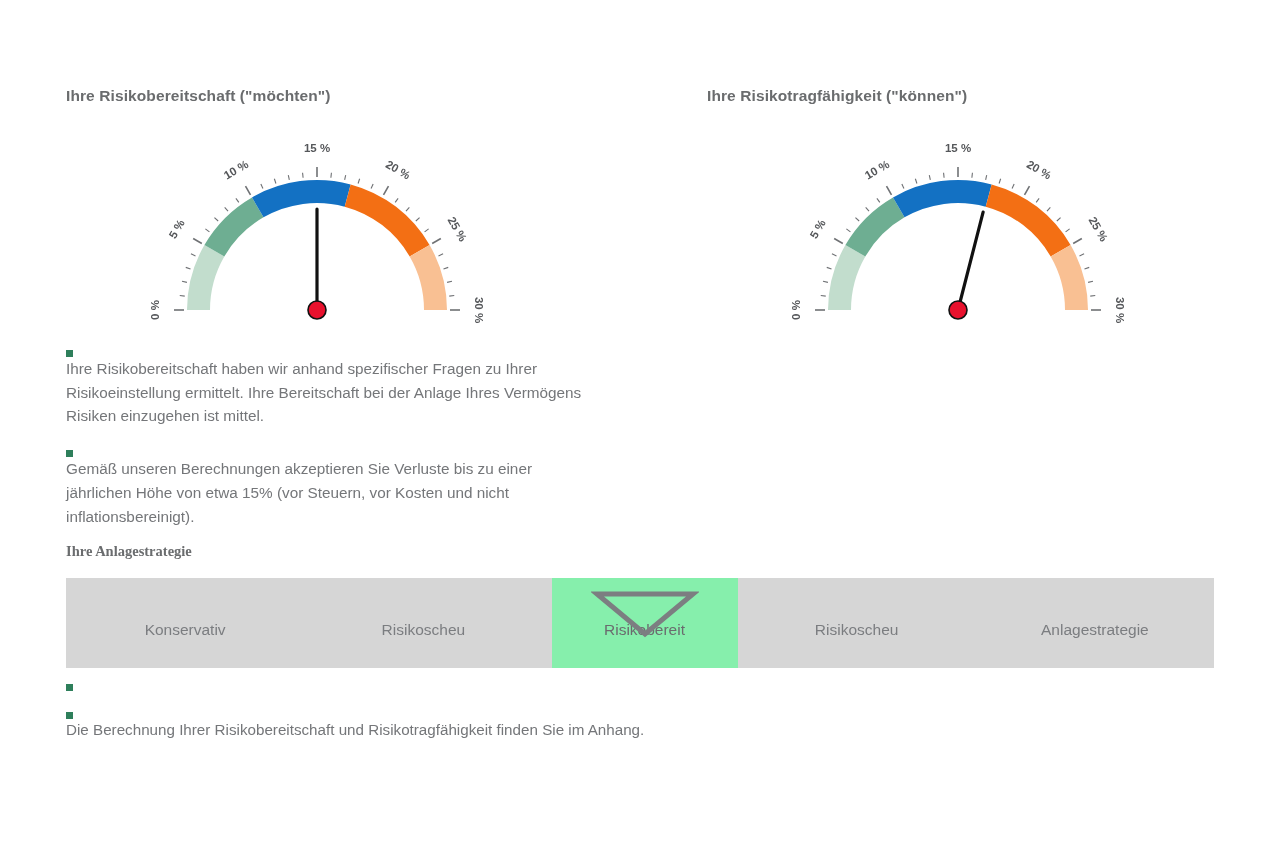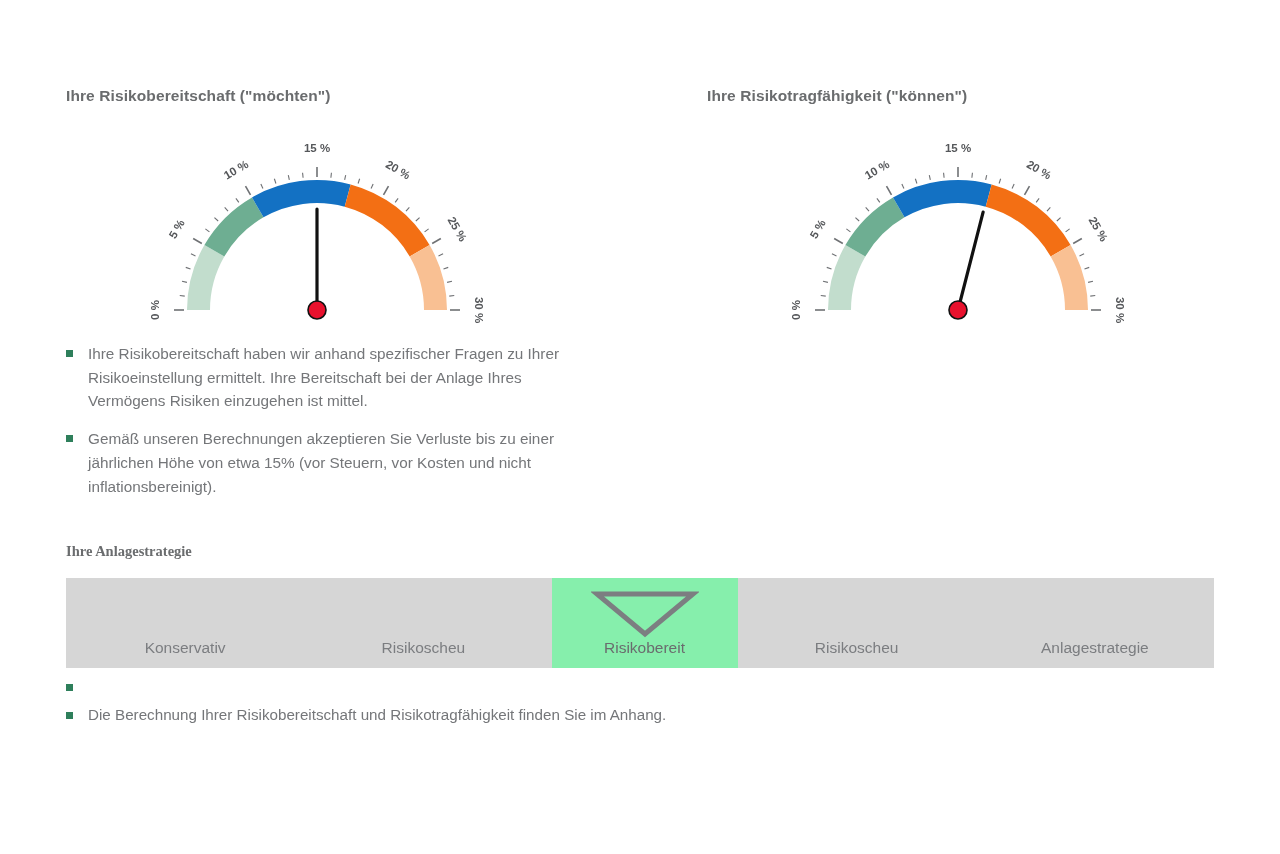--- a/index.html
+++ b/index.html
@@ -38,20 +38,21 @@
   }
 
   .bullets { position:absolute; }
   #bullets-left  { left:66px;  top:342px; width:520px; }
   #bullets-right { left:707px; top:342px; width:480px; }
 
   .bullet {
     display:flex;
     align-items:flex-start;
     margin-bottom:14px;
+    flex-direction:column;
   }
   .bullet .sq {
     width:7px; height:7px;
     background:#2e7f5b;
     margin-top:8px;
     margin-right:15px;
     flex:0 0 7px;
   }
   .bullet .txt {
     font-size:15.3px;
@@ -70,21 +71,21 @@
     width:1148px; height:90px;
     background:#d6d6d6;
     display:flex;
   }
   .seg {
     flex:1 1 0;
     position:relative;
     display:flex;
     align-items:flex-end;
     justify-content:center;
-    padding-bottom:11px;
+    padding-bottom:29px;
   }
   .seg .seg-label {
     font-size:15.5px;
     color:#7b7d80;
     white-space:nowrap;
   }
   .seg.active {
     background:#86efac;
     flex:0 0 186px;
     margin-left:9px;

